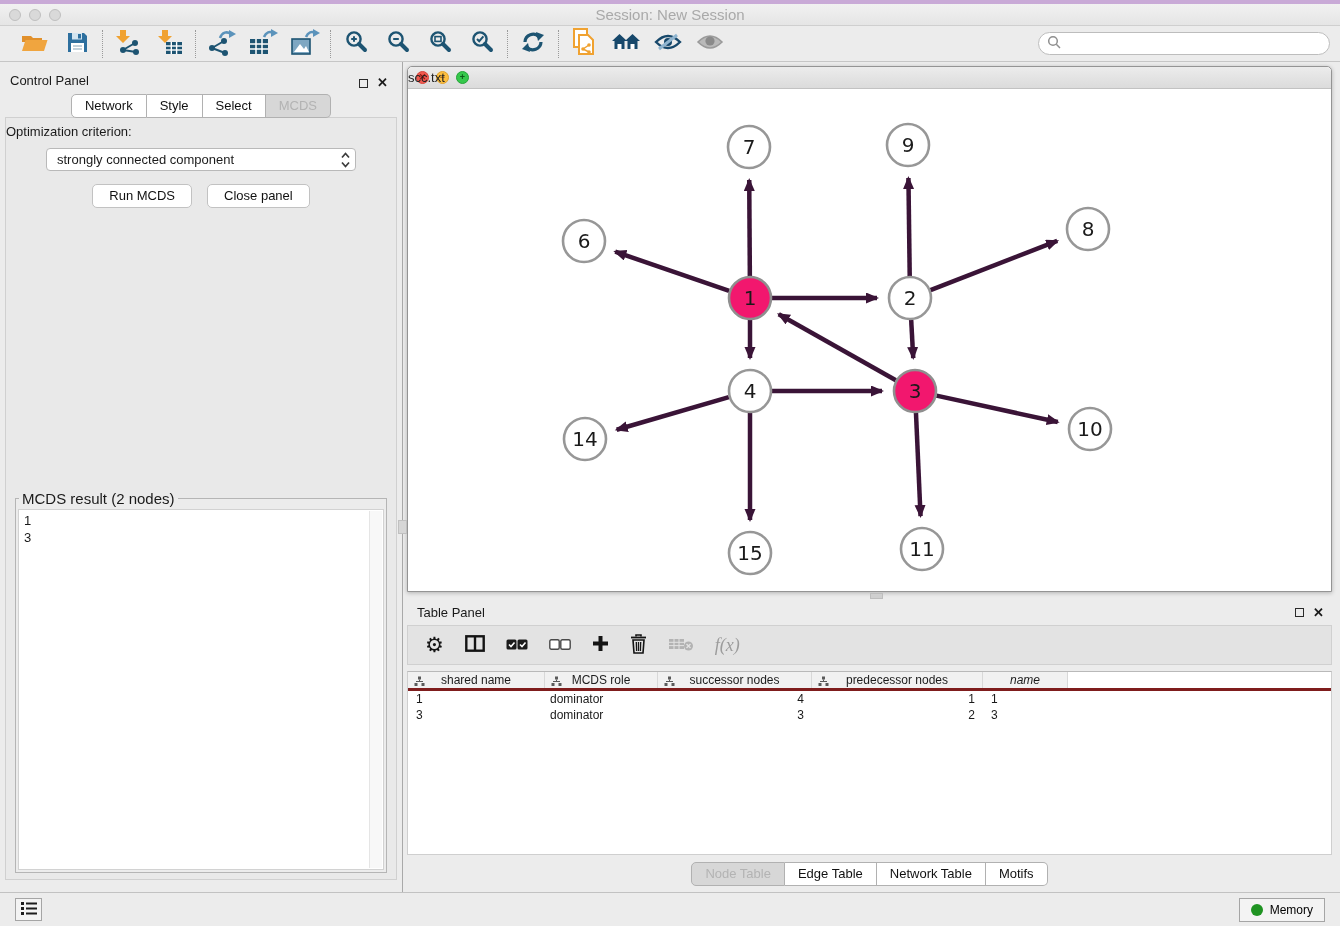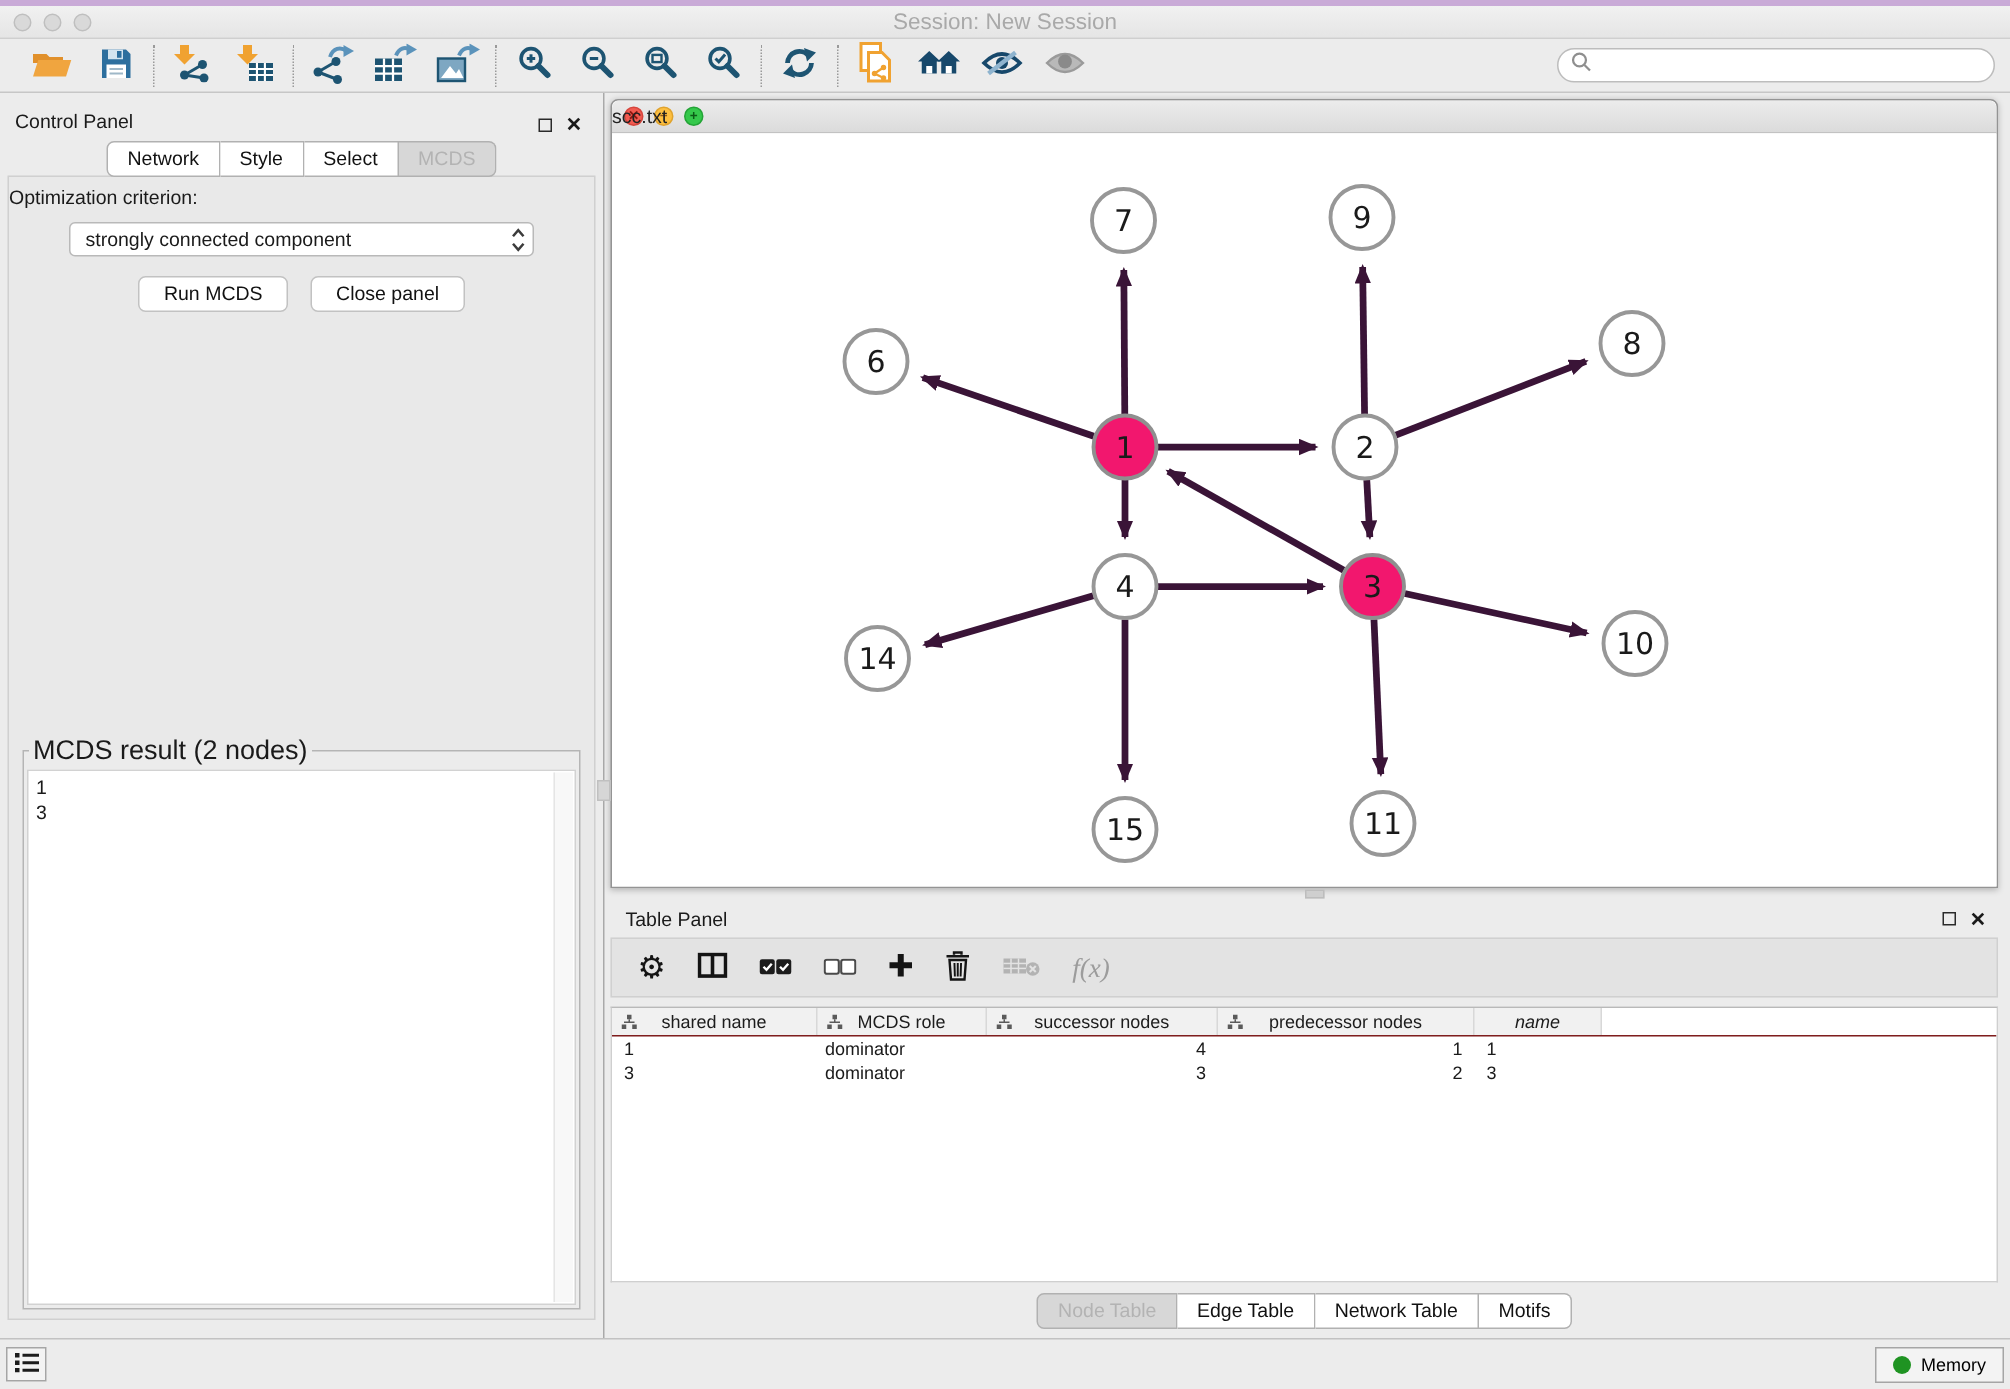--- a/index.html
+++ b/index.html
@@ -29,21 +29,21 @@
   .tab:first-child { border-left:1px solid #b1b1b1; border-radius:5px 0 0 5px; }
   .tab:last-child  { border-radius:0 5px 5px 0; }
   .tab.selected { background:#d7d7d7; color:#b3b3b3; }
   .cp-body { flex:1; margin:-1px 5px 12px 5px; border:1px solid #d0d0d0; background:#e9e9e9; position:relative; }
   .opt-label { text-align:left; margin-top:6px; font-size:13px; }
   .criterion-select { margin:9px auto 0; width:310px; height:23px; background:#fff; border:1px solid #b9b9b9; border-radius:4px; display:flex; align-items:center; padding:0 5px 0 10px; font-size:13px; }
   .criterion-select .stepper { margin-left:auto; display:flex; flex-direction:column; align-items:center; gap:1px; }
   .cp-buttons { display:flex; justify-content:center; gap:15px; margin-top:13px; }
   .mac-btn { background:#fff; border:1px solid #c2c2c2; border-radius:5px; font-size:13px; font-family:"Liberation Sans",sans-serif; padding:3px 16px 4px; color:#111; cursor:default; }
   fieldset.result { position:absolute; left:9px; right:9px; top:372px; bottom:6px; border:1px solid #b5b5b5; background:#ececec; display:flex; flex-direction:column; padding:2px; }
-  fieldset.result legend { font-size:18px; padding:0 3px; margin-left:1px;margin-top:22px; }
+  fieldset.result legend { font-size:15px; padding:0 3px; margin-left:1px;margin-top:22px; }
   .result-inner { flex:1; background:#fff; border:1px solid #d2d2d2; position:relative; }
   .result-text { padding:2px 5px; font-size:13px; line-height:17px; white-space:pre-line; }
   .result-scroll { position:absolute; top:1px; bottom:1px; right:1px; width:13px; background:#f8f8f8; border-left:1px solid #e5e5e5; }
   .v-handle { position:absolute; left:398px; top:458px; width:9px; height:14px; background:#d6d6d6; border:1px solid #c0c0c0; z-index:5; }
   
   .right-region { flex:1; display:flex; flex-direction:column; padding:4px 8px 0 4px; }
   .network-window { height:526px; border:1px solid #949494; border-radius:5px 5px 0 0; background:#fff; display:flex; flex-direction:column; box-shadow:0 1px 4px rgba(0,0,0,.25); }
   .nw-titlebar { height:22px; background:linear-gradient(#ececec,#dbdbdb); border-bottom:1px solid #c2c2c2; border-radius:5px 5px 0 0; display:flex; align-items:center; position:relative; }
   .nw-traffic { display:flex; gap:7px; padding-left:8px; }
   .ntl { width:13px; height:13px; border-radius:50%; display:flex; align-items:center; justify-content:center; font-size:9px; font-weight:bold; line-height:1; }
@@ -56,35 +56,35 @@
   .h-splitter { height:8px; position:relative; }
   .h-handle { position:absolute; left:50%; top:1px; width:13px; height:6px; background:#cfcfcf; border:1px solid #bdbdbd; }
   
   .table-panel { flex:1; display:flex; flex-direction:column; }
   .tp-header { height:23px; display:flex; align-items:center; font-size:13px; padding:2px 8px 0 10px; }
   .tp-toolbar { height:40px; background:#e3e3e3; border:1px solid #d0d0d0; display:flex; align-items:center; gap:21px; padding:0 17px; margin-top:2px; }
   .tp-toolbar .tbtn { width:auto; }
   .gear-glyph { font-size:21px; color:#141414; font-family:"DejaVu Sans",sans-serif; }
   .fx-glyph { font-family:"Liberation Serif",serif; font-style:italic; font-size:18px; color:#9c9c9c; }
   .table-area { flex:1; background:#fff; border:1px solid #cfcfcf; border-top:1px solid #b9b9b9; display:flex; flex-direction:column; overflow:hidden; margin-top:6px; }
-  .thead { display:flex; height:19px; background:#f1f1f1; border-bottom:1px solid #7f1d1d; font-size:12px; color:#1c1c1c; flex:none; }
+  .thead { display:flex; height:19px; background:#f1f1f1; border-bottom:3px solid #7f1d1d; font-size:12px; color:#1c1c1c; flex:none; }
   .th { position:relative; display:flex; align-items:center; justify-content:center; border-right:1px solid #d8d8d8; }
   .th .colicon { position:absolute; left:6px; top:4px; }
   .th.c0 { width:137px; } .th.c1 { width:113px; } .th.c2 { width:154px; } .th.c3 { width:171px; } .th.c4 { width:85px;font-style:italic; }
   .th.filler { flex:1; border-right:none; background:#fff; }
   .trow { display:flex; height:16px; align-items:center; font-size:12px; flex:none; }
   .tcell { height:16px; line-height:16px; }
   .tcell.c0 { width:137px; padding-left:8px; }
   .tcell.c1 { width:113px; padding-left:5px; }
   .tcell.c2 { width:154px; text-align:right; padding-right:8px; }
   .tcell.c3 { width:171px; text-align:right; padding-right:8px; }
   .tcell.c4 { width:85px; padding-left:8px; }
   .tp-footer { height:37px; display:flex; align-items:center; justify-content:center; }
   
-  .statusbar { height:34px; border-top:1px solid #c2c2c2; display:flex; align-items:center; padding:0 4px; background:#ececec; }
+  .statusbar { height:34px; border-top:1px solid #c2c2c2; display:flex; align-items:center; padding:0 15px; background:#ececec; }
   .sb-btn { width:27px; height:23px; border:1px solid #a5a5a5; background:#f3f3f3; display:flex; align-items:center; justify-content:center; }
   .memory-btn { margin-left:auto; display:flex; align-items:center; gap:7px; border:1px solid #a5a5a5; background:#f3f3f3; padding:4px 11px; font-size:12px; font-family:"Liberation Sans",sans-serif; cursor:default; }
   .mem-dot { width:12px; height:12px; border-radius:50%; background:#1f9322; display:inline-block; }
 </style>
 </head>
 <body>
 
 <div class="top-strip"></div>
 
 <div class="titlebar">

